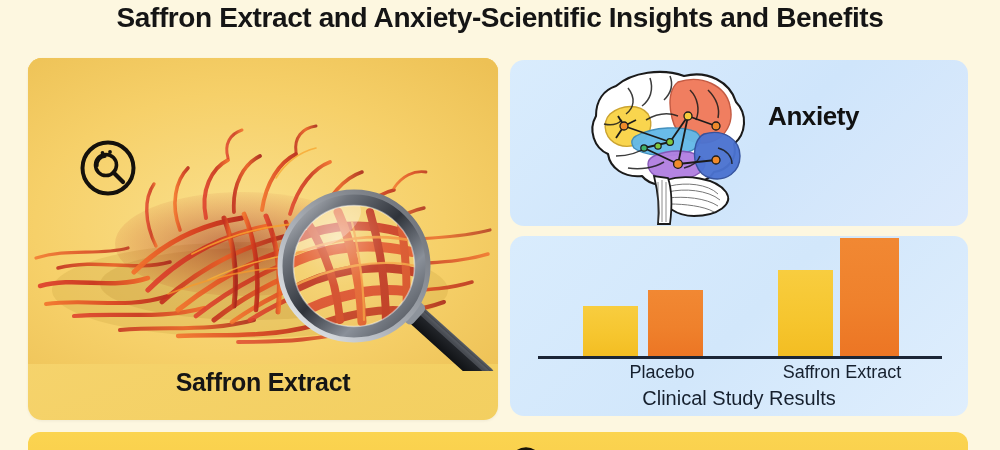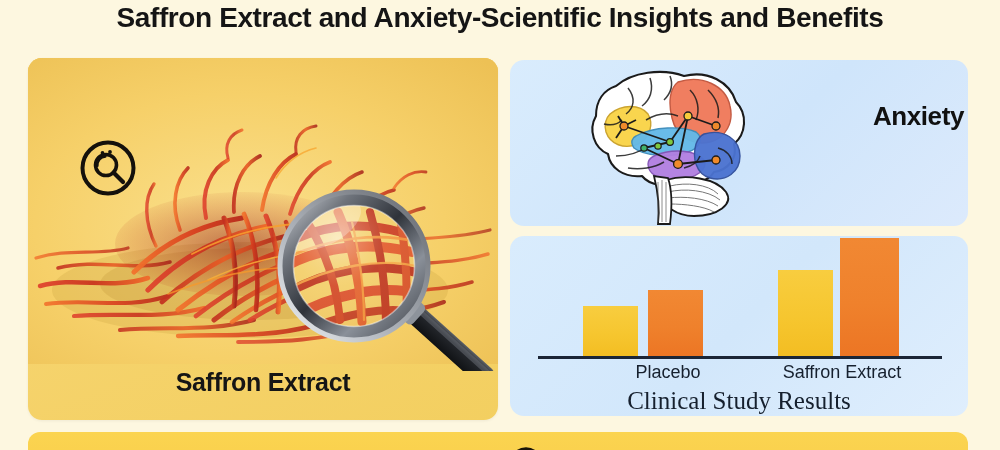--- a/index.html
+++ b/index.html
@@ -61,42 +61,42 @@
 
   
   #brain-card {
     left: 510px; top: 60px;
     width: 458px; height: 166px;
     background: linear-gradient(135deg,#d9ecfd 0%,#cfe5fb 55%,#dceafc 100%);
   }
   #brain-illustration { position: absolute; left: 48px; top: 4px; width: 195px; height: 162px; }
   #anxiety-title {
     position: absolute; left: 258px; top: 42px; width: 196px;
-    text-align: right; font-size: 26px; font-weight: 700;
+    text-align: left; font-size: 26px; font-weight: 700;
     line-height: 1.12; color: #111; letter-spacing: -0.4px;
   }
 
   
   #chart-card {
     left: 510px; top: 236px;
     width: 458px; height: 180px;
     background: linear-gradient(135deg,#d9ecfd 0%,#d2e7fb 50%,#dfeefd 100%);
   }
   #chart-plot { position: absolute; left: 0; top: 0; width: 458px; height: 128px; }
   .bar { position: absolute; bottom: 0; }
   #chart-axis {
     position: absolute; left: 28px; top: 120px; width: 404px; height: 3px;
     background: #1b2536;
   }
   .cat-label {
     position: absolute; top: 126px;
     font-size: 18px; font-weight: 400; color: #16202e;
     text-align: center;
   }
-  #cat-placebo { left: 78px; width: 160px; }
+  #cat-placebo { left: 72px; width: 160px; }
   #cat-saffron { left: 232px; width: 200px; }
   #chart-caption {
     position: absolute; left: 0; top: 151px; width: 458px;
     text-align: center; font-size: 19px; font-weight: 400; color: #16202e;
   }
 
   
   #bottom-card {
     left: 28px; top: 432px;
     width: 940px; height: 40px;
@@ -364,21 +364,21 @@
         <div class="bar" title="Placebo / Post-treatment: 55" style="left: 138px; width: 55px; height: 67px; bottom: 7px; background: linear-gradient(rgb(241, 136, 51) 0%, rgb(239, 129, 44) 55%, rgb(236, 117, 36) 100%);"></div>
         <div class="bar" title="Saffron Extract / Baseline: 72" style="left: 268px; width: 55px; height: 87px; bottom: 7px; background: linear-gradient(rgb(248, 205, 63) 0%, rgb(246, 198, 47) 55%, rgb(243, 189, 34) 100%);"></div>
         <div class="bar" title="Saffron Extract / Post-treatment: 98" style="left: 330px; width: 59px; height: 119px; bottom: 7px; background: linear-gradient(rgb(241, 136, 51) 0%, rgb(239, 129, 44) 55%, rgb(236, 117, 36) 100%);"></div>
       </div>
     <div id="chart-axis"></div>
 
     <div class="cat-label" id="cat-placebo">Placebo</div>
     <div class="cat-label" id="cat-saffron">Saffron Extract</div>
   </div>
 
-  <div id="chart-caption" style="position:absolute; left:510px; top:387px; width:458px; text-align:center; font-size:25px; color:#16202e;font-family:Liberation Serif, serif;">Clinical Study Results</div>
+  <div id="chart-caption" style="position:absolute; left:510px; top:387px; width:458px; text-align:center; font-size:20px; color:#16202e;">Clinical Study Results</div>
 
   <div id="bottom-card" class="card">
     <div id="bottom-icon">
       <svg width="36" height="36" viewBox="0 0 36 36">
         <circle cx="18" cy="18" r="15" fill="none" stroke="#1a1508" stroke-width="3.4"></circle>
         <circle cx="17" cy="16" r="6.2" fill="none" stroke="#1a1508" stroke-width="3"></circle>
         <line x1="21.5" y1="20.5" x2="27" y2="26" stroke="#1a1508" stroke-width="3.4" stroke-linecap="round"></line>
       </svg>
     </div>
   </div>

